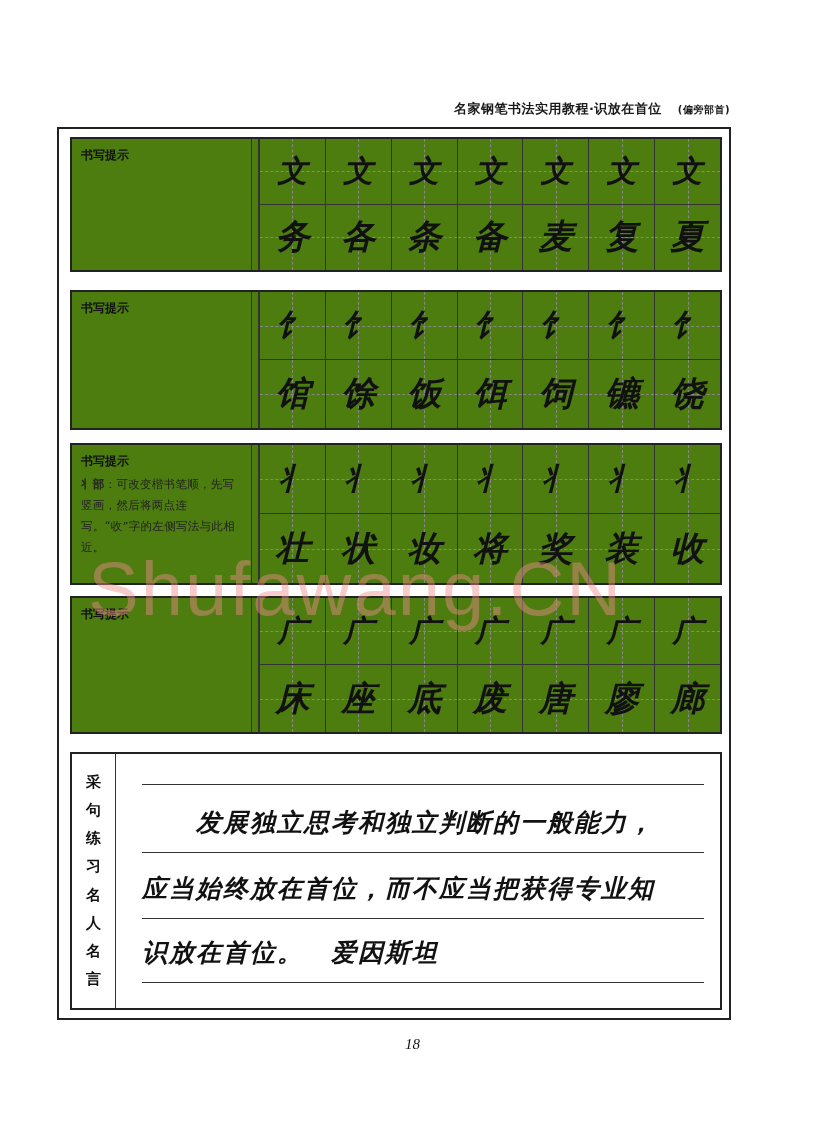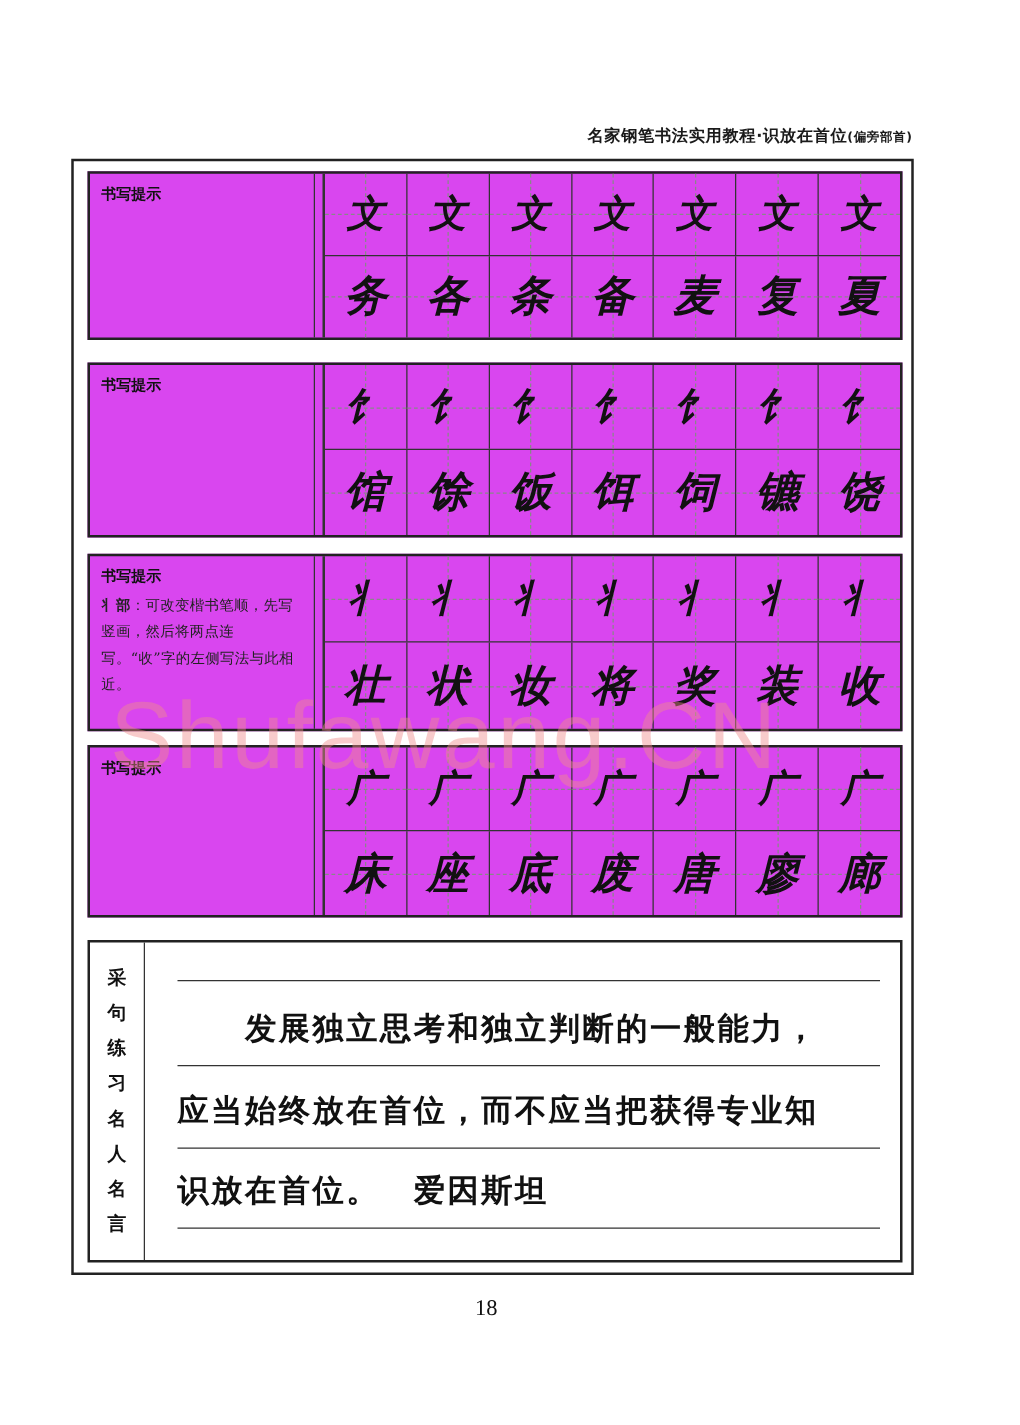--- a/index.html
+++ b/index.html
@@ -5,28 +5,28 @@
   html, body { margin:0; padding:0; }
   body {
     width:816px; height:1140px; background:#ffffff; position:relative; overflow:hidden;
     font-family: "DejaVu Serif", "Liberation Serif", serif; color:#111;
   }
   .header {
     position:absolute; left:400px; top:100px; width:330px; height:24px;
     font-family:"DejaVu Sans", "Liberation Sans", sans-serif;
     font-size:13px; font-weight:bold; text-align:right; letter-spacing:0.5px; color:#1a1a1a;
   }
-  .header .sub { font-size:10px; font-weight:bold; margin-left:0; }
+  .header .sub { font-size:10px; font-weight:bold; margin-left:16px; }
   .page-frame {
     position:absolute; left:57px; top:127px; width:674px; height:893px;
     border:2px solid #222; box-sizing:border-box;
   }
   .section {
     position:absolute; left:70px; width:652px; border:2px solid #222; box-sizing:border-box;
-    background:#d946ef;
+    background:#4d7c0f;
   }
   .tip {
     position:absolute; left:0; top:0; width:180px; height:100%; box-sizing:border-box;
     border-right:1px solid #333; padding:8px 6px 0 9px;
   }
   .tip-title {
     font-family:"DejaVu Sans", "Liberation Sans", sans-serif; font-weight:bold; font-size:12px;
     margin-bottom:4px; color:#111;
   }
   .tip-body {
@@ -69,26 +69,26 @@
   .quote-label {
     position:absolute; left:0; top:0; width:44px; height:100%; border-right:1px solid #333;
     box-sizing:border-box; display:flex; flex-direction:column; align-items:center; justify-content:space-around;
     padding:14px 0;
     font-family:"DejaVu Sans", "Liberation Sans", sans-serif; font-size:15px; font-weight:bold;
   }
   .quote-area { position:absolute; left:44px; top:0; right:0; bottom:0; }
   .rule { position:absolute; left:26px; right:16px; border-top:1px solid #333; }
   .quote-line {
     position:absolute; left:26px; right:16px; height:44px;
-    font-family:"DejaVu Serif", "Liberation Serif", serif; font-weight:bold;
+    font-family:"DejaVu Serif", "Liberation Serif", serif; font-style:italic; font-weight:bold;
     font-size:25px; letter-spacing:2px; color:#111; white-space:nowrap;
   }
   .page-number {
-    position:absolute; left:380px; top:1036px; width:40px; text-align:left;
-    font-family:"Liberation Serif", "DejaVu Serif", serif; font-size:18px;
+    position:absolute; left:380px; top:1036px; width:40px; text-align:right;
+    font-family:"Liberation Serif", "DejaVu Serif", serif; font-style:italic; font-size:15px;
   }
 </style>
 </head>
 <body>
 
 <div class="header">
   <span>名家钢笔书法实用教程·识放在首位</span><span class="sub">(偏旁部首)</span>
 </div>
 
 <div class="page-frame"></div>

